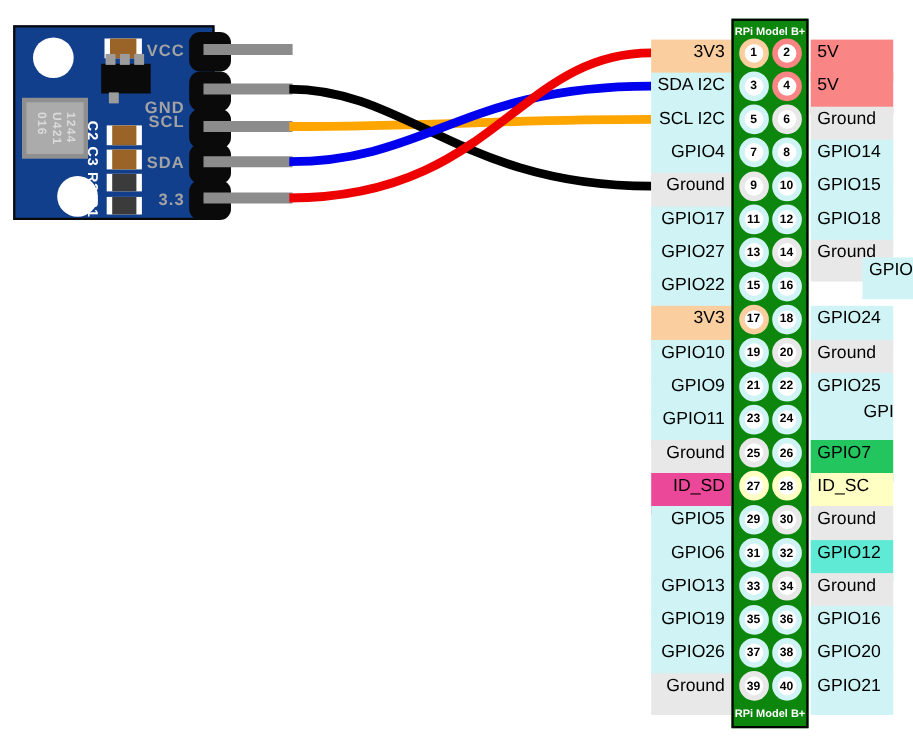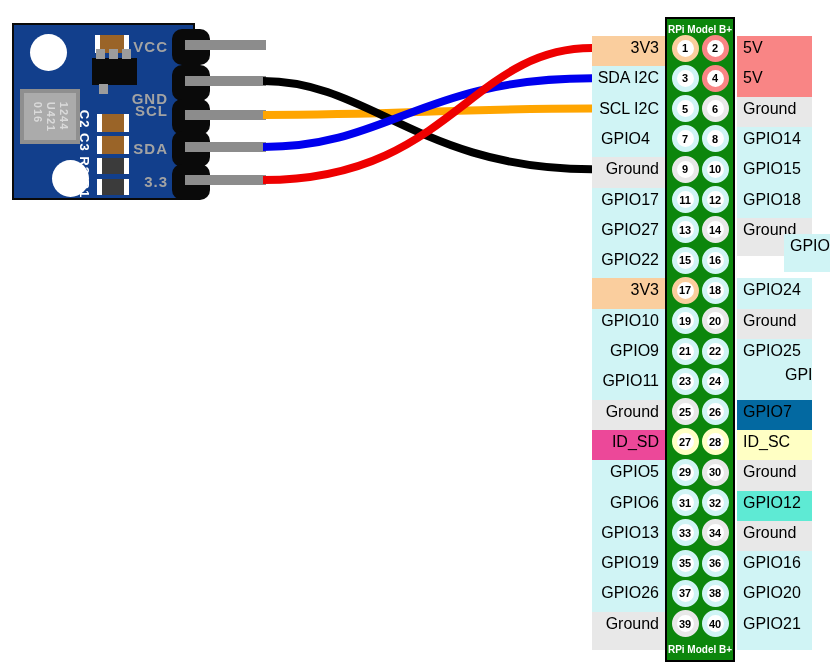--- a/index.html
+++ b/index.html
@@ -107,21 +107,21 @@
       <path d="M263 115 C400 115, 450 108.6, 592 108.6" stroke="#FFA500" stroke-width="8" fill="none"></path>
       <path d="M263 81 C370 81, 420 169.2, 592 169.2" stroke="#000000" stroke-width="8" fill="none"></path>
       <path d="M263 147 C390 147, 420 78.3, 592 78.3" stroke="#0000EE" stroke-width="8" fill="none"></path>
       <path d="M263 180 C450 180, 470 48, 592 48" stroke="#EE0000" stroke-width="8" fill="none"></path>
     </svg>
 
   <div id="rpi-left-labels">
       <div class="plabel l" style="top: 36px; background: rgb(250, 206, 158);">3V3</div>
       <div class="plabel l" style="top: 66.3px; background: rgb(208, 244, 245);">SDA I2C</div>
       <div class="plabel l" style="top: 96.6px; background: rgb(208, 244, 245);">SCL I2C</div>
-      <div class="plabel l" style="top: 126.9px; background: rgb(208, 244, 245); text-align: center;">GPIO4</div>
+      <div class="plabel l" style="top: 126.9px; background: rgb(208, 244, 245);">GPIO4</div>
       <div class="plabel l" style="top: 157.2px; background: rgb(232, 232, 232);">Ground</div>
       <div class="plabel l" style="top: 187.5px; background: rgb(208, 244, 245);">GPIO17</div>
       <div class="plabel l" style="top: 217.8px; background: rgb(208, 244, 245);">GPIO27</div>
       <div class="plabel l" style="top: 248.1px; background: rgb(208, 244, 245);">GPIO22</div>
       <div class="plabel l" style="top: 278.4px; background: rgb(250, 206, 158);">3V3</div>
       <div class="plabel l" style="top: 308.7px; background: rgb(208, 244, 245);">GPIO10</div>
       <div class="plabel l" style="top: 339px; background: rgb(208, 244, 245);">GPIO9</div>
       <div class="plabel l" style="top: 369.3px; background: rgb(208, 244, 245);">GPIO11</div>
       <div class="plabel l" style="top: 399.6px; background: rgb(232, 232, 232);">Ground</div>
       <div class="plabel l" style="top: 429.9px; background: #ec4899;">ID_SD</div>
@@ -186,21 +186,21 @@
       <div class="plabel r" style="top: 96.6px; background: rgb(232, 232, 232);">Ground</div>
       <div class="plabel r" style="top: 126.9px; background: rgb(208, 244, 245);">GPIO14</div>
       <div class="plabel r" style="top: 157.2px; background: rgb(208, 244, 245);">GPIO15</div>
       <div class="plabel r" style="top: 187.5px; background: rgb(208, 244, 245);">GPIO18</div>
       <div class="plabel r" style="top: 217.8px; background: rgb(232, 232, 232);">Ground</div>
       <div class="plabel r" style="top: 234px; background: rgb(208, 244, 245); margin-left: 47px;">GPIO23</div>
       <div class="plabel r" style="top: 278.4px; background: rgb(208, 244, 245);">GPIO24</div>
       <div class="plabel r" style="top: 308.7px; background: rgb(232, 232, 232);">Ground</div>
       <div class="plabel r" style="top: 339px; background: rgb(208, 244, 245);">GPIO25</div>
       <div class="plabel r" style="top: 363px; background: rgb(208, 244, 245); padding-left: 48px;">GPIO8</div>
-      <div class="plabel r" style="top: 399.6px; background: #0369a1;">GPIO7</div>
+      <div class="plabel r" style="top: 399.6px; background: #22c55e;">GPIO7</div>
       <div class="plabel r" style="top: 429.9px; background: rgb(255, 255, 196);">ID_SC</div>
       <div class="plabel r" style="top: 460.2px; background: rgb(232, 232, 232);">Ground</div>
       <div class="plabel r" style="top: 490.5px; background: #5eead4;">GPIO12</div>
       <div class="plabel r" style="top: 520.8px; background: rgb(232, 232, 232);">Ground</div>
       <div class="plabel r" style="top: 551.1px; background: rgb(208, 244, 245);">GPIO16</div>
       <div class="plabel r" style="top: 581.4px; background: rgb(208, 244, 245);">GPIO20</div>
       <div class="plabel r" style="top: 611.7px; background: rgb(208, 244, 245);">GPIO21</div>
     </div>
 
 </div>

